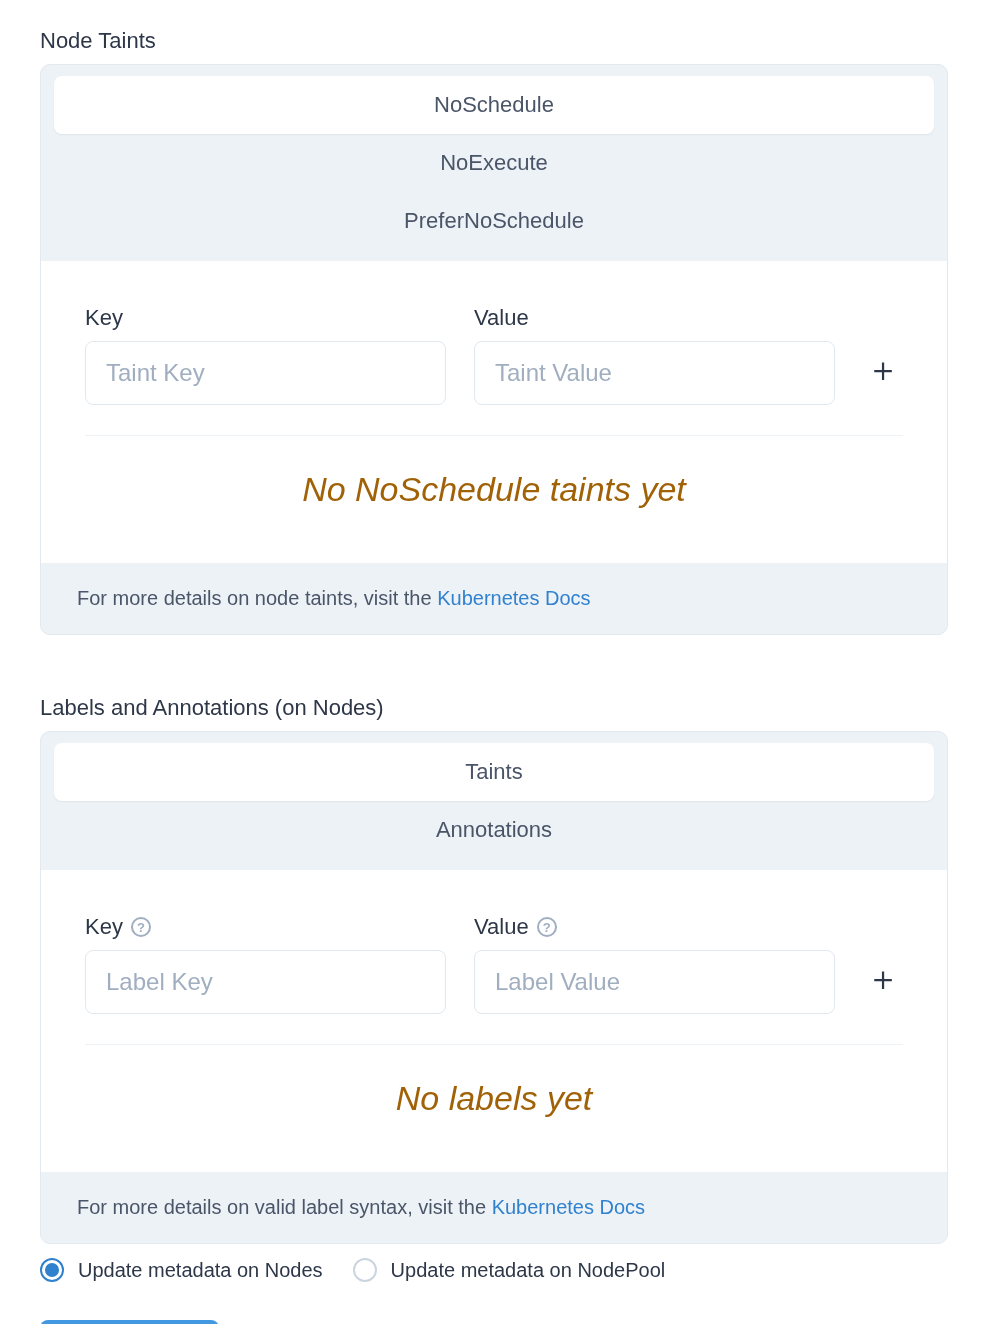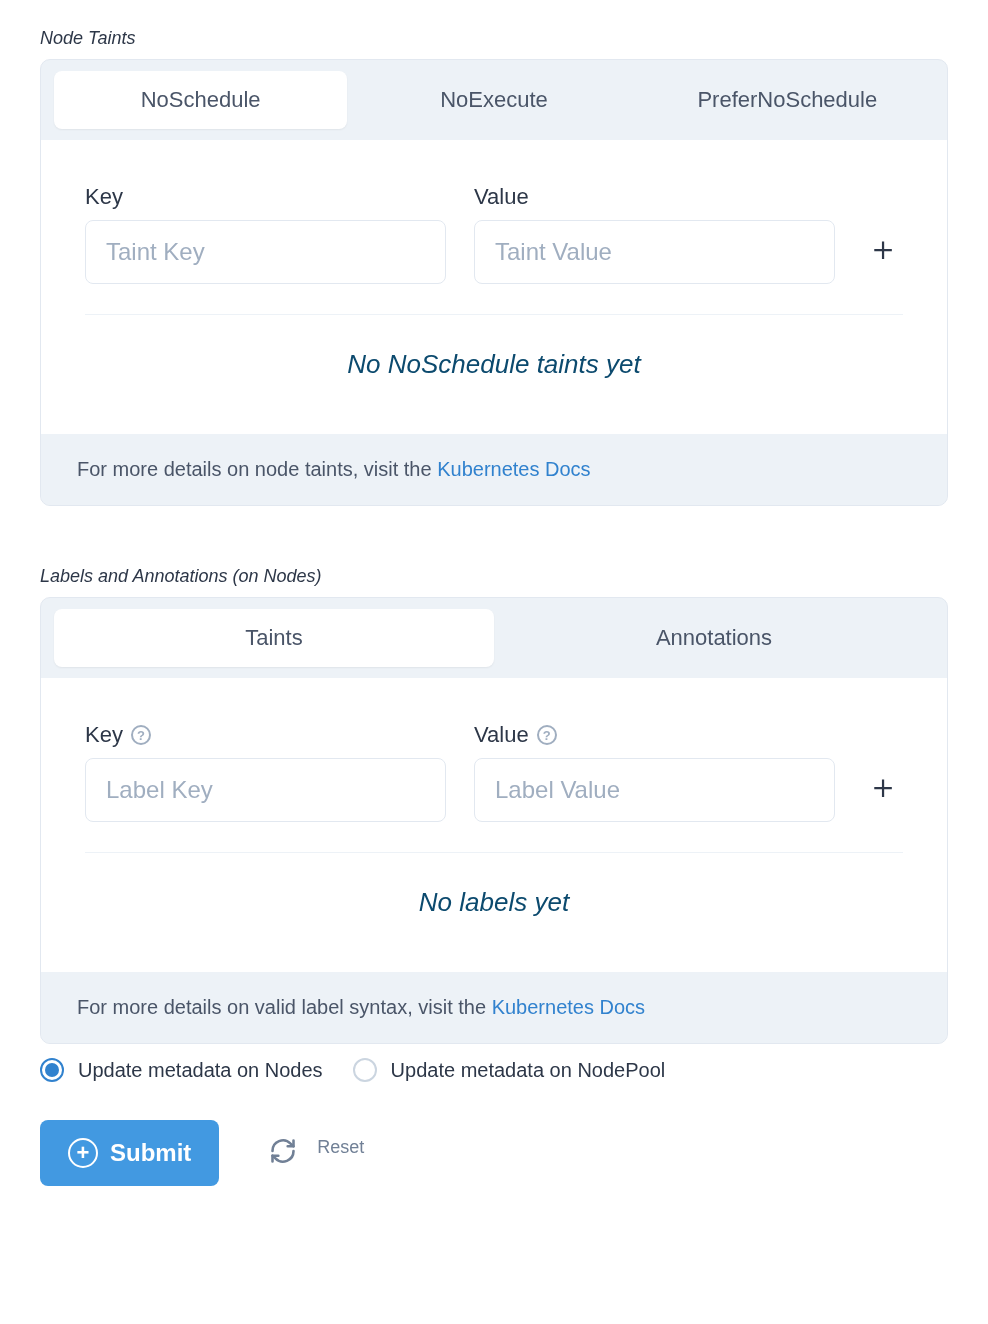--- a/index.html
+++ b/index.html
@@ -6,36 +6,36 @@
   body {
     margin: 0;
     padding: 28px 40px;
     font-family: -apple-system, BlinkMacSystemFont, "Segoe UI", Helvetica, Arial, sans-serif;
     color: #2d3748;
     background: #fff;
     font-size: 18px;
   }
   .section { margin-bottom: 60px; }
   .section-title {
-    font-size: 18px;
+    font-size: 22px;
     font-weight: 500;
     color: #2d3748;
     margin: 0 0 10px 0;
-    font-style: italic;
   }
   .panel {
     border: 1px solid #e2e8f0;
     border-radius: 10px;
     background: #edf2f7;
     overflow: hidden;
   }
   .tabs {
     display: flex;
     padding: 11px 13px 0 13px;
     gap: 0;
+    flex-direction: column;
   }
   .tab {
     flex: 1;
     text-align: center;
     padding: 16px 0 16px 0;
     font-size: 22px;
     font-weight: 500;
     color: #4a5568;
     cursor: pointer;
     border-top-left-radius: 8px;
@@ -93,23 +93,23 @@
   }
   .plus {
     font-size: 34px;
     font-weight: 300;
     line-height: 1;
     color: #2d3748;
   }
   .hr { height: 1px; background: #edf2f7; margin: 30px 0 26px 0; }
   .empty {
     text-align: center;
-    font-size: 26px;
+    font-size: 34px;
     font-style: italic;
-    color: #0c4a6e;
+    color: #a16207;
     padding: 8px 0 24px 0;
   }
   .footer-note {
     background: #edf2f7;
     padding: 24px 36px;
     font-size: 20px;
     color: #4a5568;
   }
   .footer-note a { color: #3182ce; text-decoration: none; cursor: pointer; }
 

